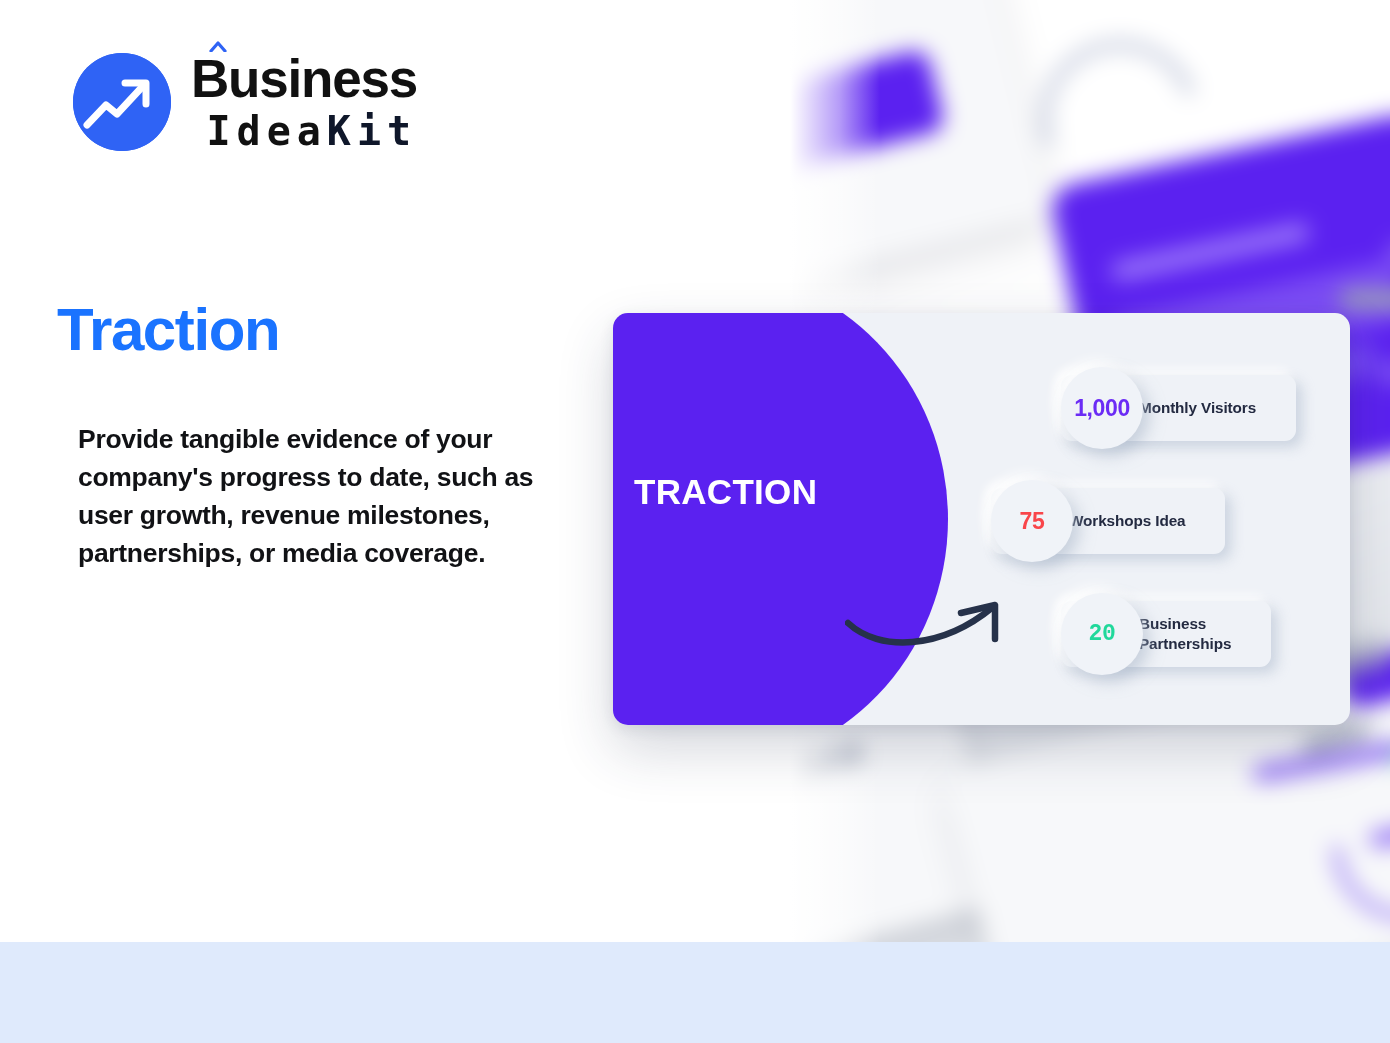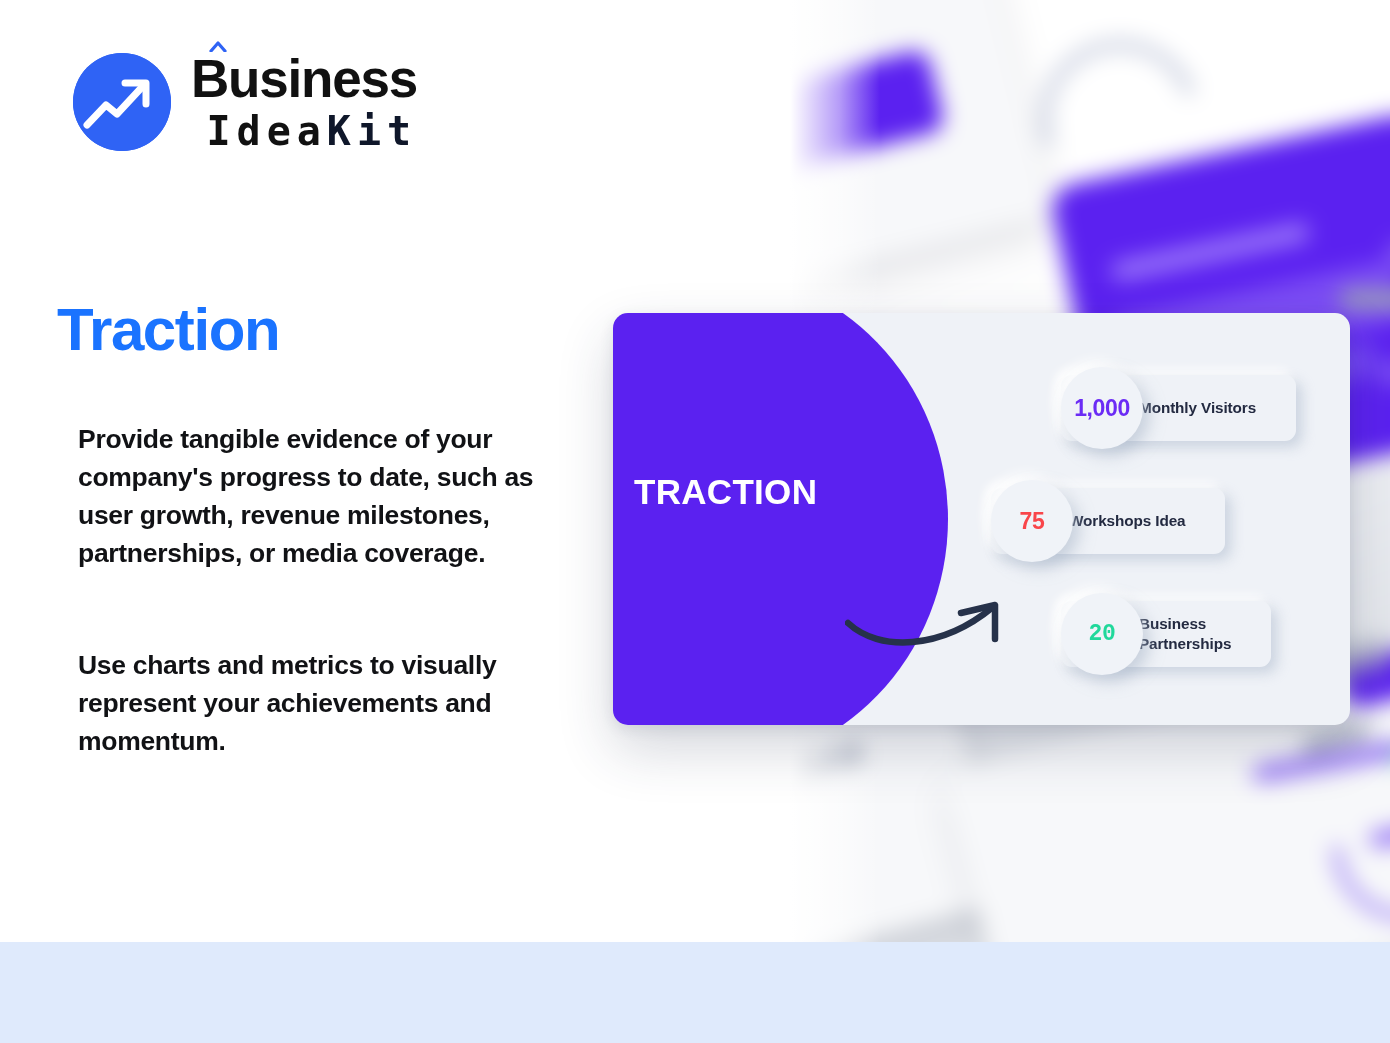--- a/index.html
+++ b/index.html
@@ -354,21 +354,20 @@
         </div>
         <div class="logo-word-bot">
           <span>Idea</span><span class="kit">Kit</span>
         </div>
       </div>
     </div>
 
     <div class="page-title">Traction</div>
 
     <div class="body-copy p1">Provide tangible evidence of your company's progress to date, such as user growth, revenue milestones, partnerships, or media coverage.</div>
-    <div class="body-copy p2">Use charts and metrics to visually represent your achievements and momentum.</div>
   </div>
 
   <div class="slide-card">
     <div class="card-blob"></div>
 
     <div class="card-title">TRACTION</div>
 
     <div class="card-arrow">
       <svg viewBox="0 0 170 62" width="170" height="62" aria-hidden="true">
         <path d="M3 28 C34 57, 96 55, 148 12" fill="none" stroke="#26324a" stroke-width="6.5" stroke-linecap="round"></path>

